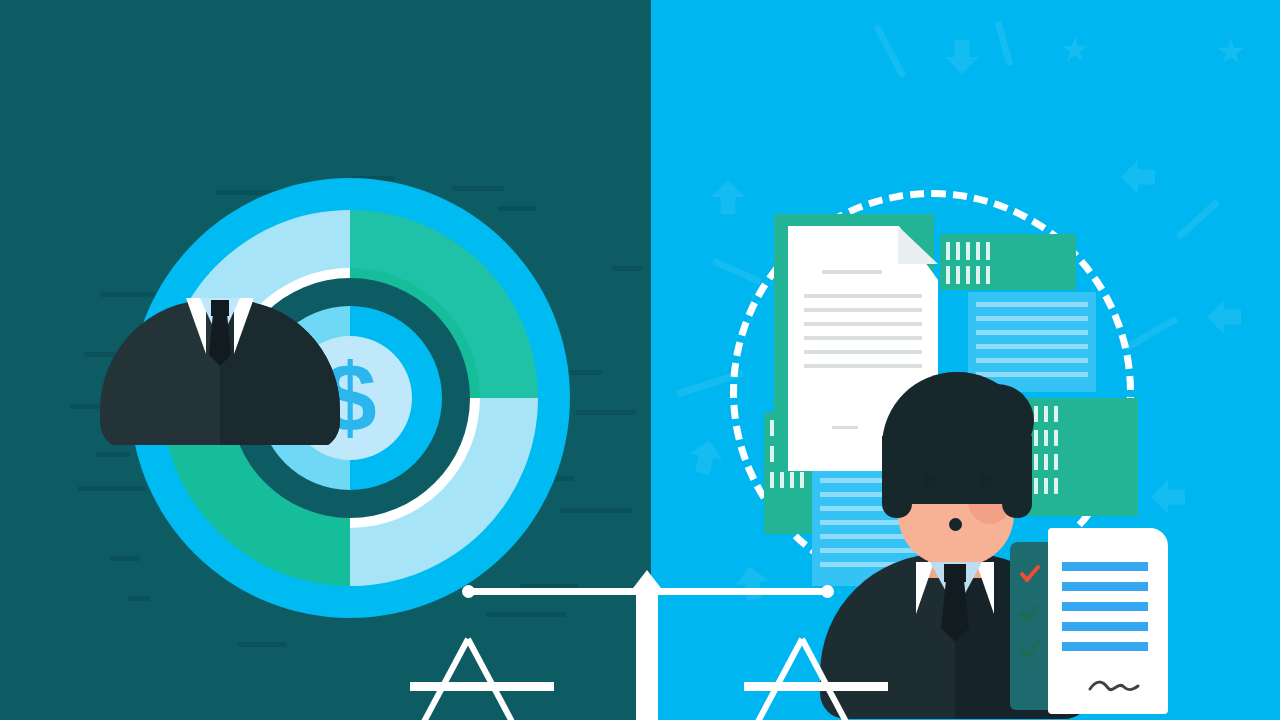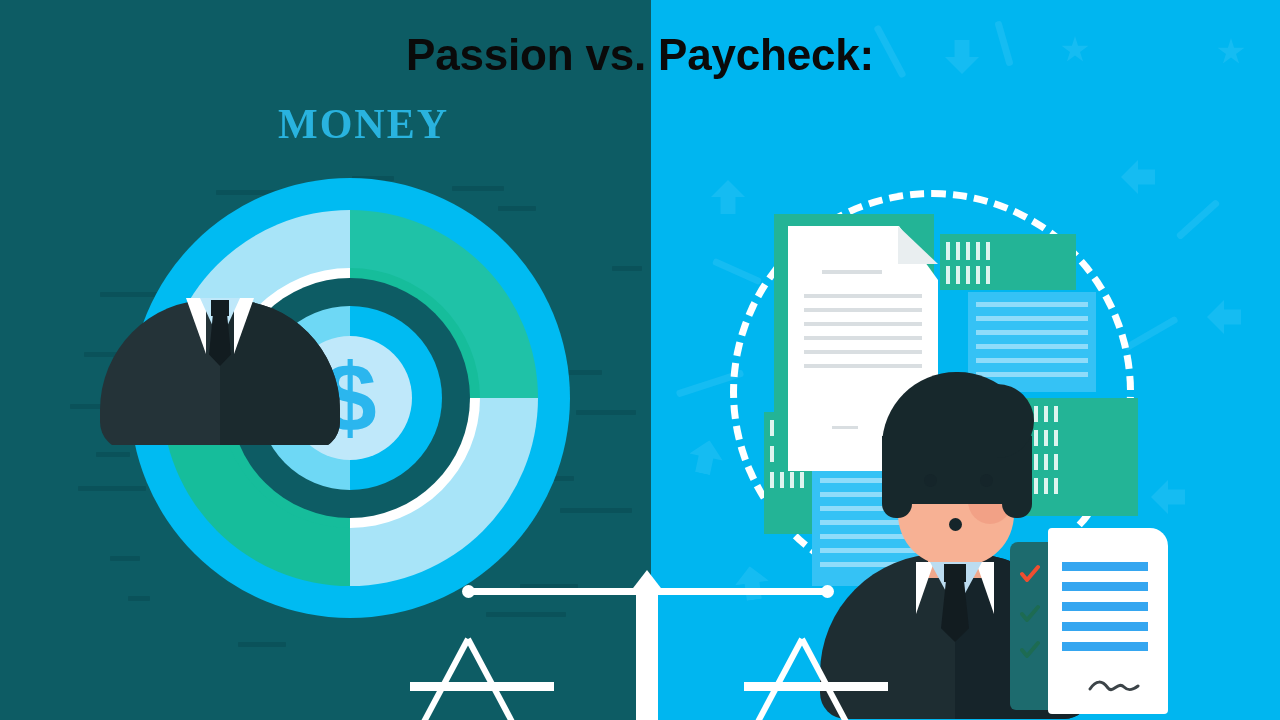--- a/index.html
+++ b/index.html
@@ -303,21 +303,20 @@
     <div class="glow bar" style="left:24px;top:380px;width:70px;transform:rotate(-18deg);"></div>
     <div class="glow bar" style="left:210px;top:48px;width:58px;transform:rotate(62deg);"></div>
     <div class="glow bar" style="left:330px;top:40px;width:46px;transform:rotate(74deg);"></div>
     <div class="glow bar" style="left:60px;top:268px;width:52px;transform:rotate(24deg);"></div>
     <div class="glow bar" style="left:470px;top:330px;width:60px;transform:rotate(-30deg);"></div>
     <div class="glow bar" style="left:520px;top:216px;width:54px;transform:rotate(-42deg);"></div>
     <div class="glow star" style="left:410px;top:36px;"></div>
     <div class="glow star" style="left:566px;top:38px;"></div>
   </div>
 
-  <div id="money-word" class="wordmark nointeract">MONEY</div>
 
   <div id="money-figure">
     <div class="ring ring-outer"></div>
 
     <div class="ring quad">
       <div class="q q-tl"></div>
       <div class="q q-tr"></div>
       <div class="q q-bl"></div>
       <div class="q q-br"></div>
 
@@ -503,16 +502,15 @@
       <div class="base"></div>
     </div>
     <div class="pan pan-r">
       <div class="side a"></div>
       <div class="side b"></div>
       <div class="base"></div>
     </div>
   </div>
 
   <div id="title">
-    <span class="line">Passion vs. Paycheck:</span>
   </div>
 
 </div>
 
 </body></html>

